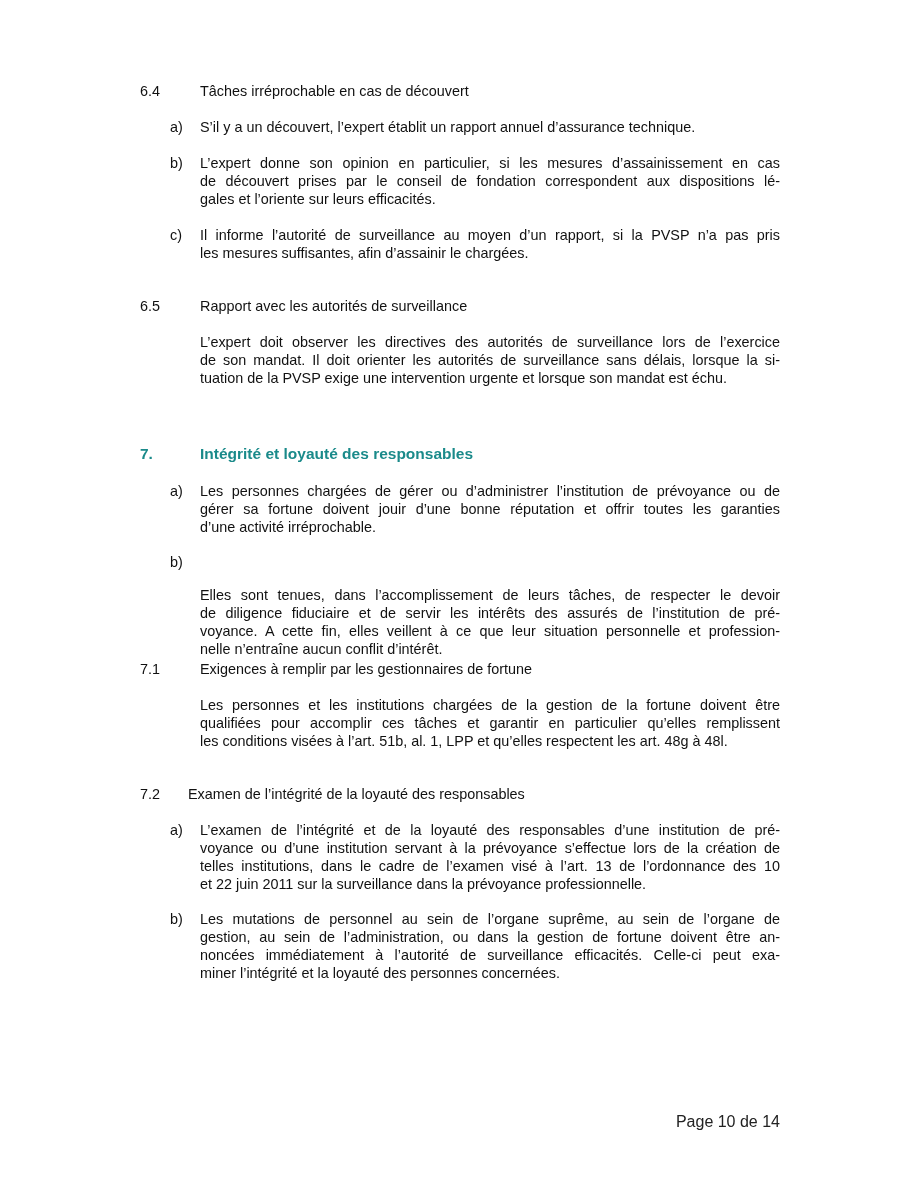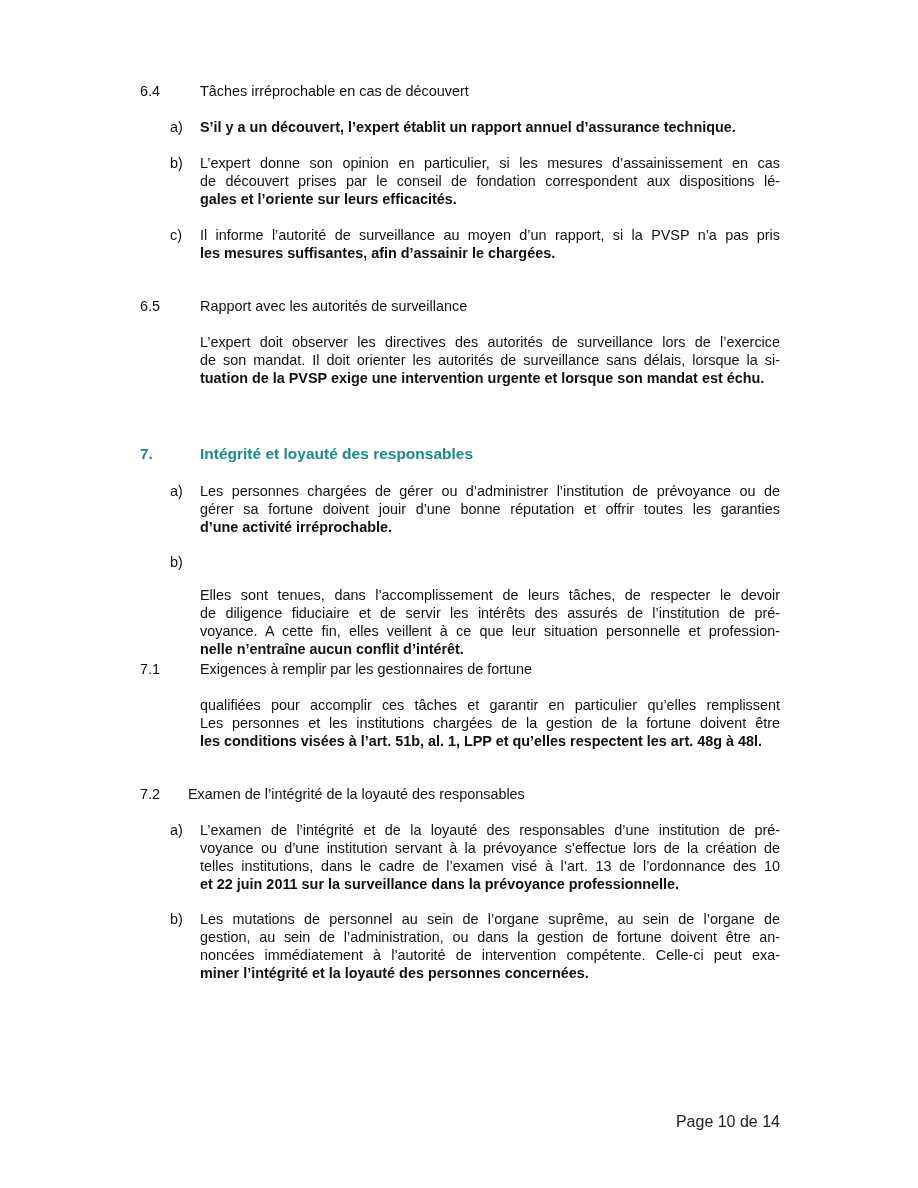--- a/index.html
+++ b/index.html
@@ -4,21 +4,21 @@
 <style>
   html, body { margin: 0; padding: 0; background: #ffffff; }
   body { width: 918px; height: 1188px; position: relative; overflow: hidden;
          font-family: "Liberation Sans", sans-serif; color: #111111; font-size: 14.4px; line-height: 18px; }
   .page { position: absolute; left: 0; top: 0; width: 918px; height: 910px; }
   .num { position: absolute; left: 140px; }
   .title { position: absolute; left: 200px; }
   .lbl { position: absolute; left: 170px; }
   .body { position: absolute; left: 200px; width: 580px; text-align: justify; hyphens: manual; }
   .body span.ln { display: block; text-align: justify; text-align-last: justify; }
-  .body span.ln.last { text-align-last: left; font-weight: bold; }
+  .body span.ln.last { text-align-last: left; }
   .h1 { color: #1a8a8a; font-weight: bold; font-size: 15.5px; }
   .footer { position: absolute; left: 660px; width: 120px; text-align: right; top: 1115px; font-size: 16px; line-height: 14px; color: #222; }
 </style>
 </head>
 <body>
 
 <div class="page">
 
   <div class="num" style="top:82px">6.4</div>
   <div class="title" style="top:82px">Tâches irréprochable en cas de découvert</div>
@@ -63,38 +63,38 @@
   <div class="body" style="top:586px">
     <span class="ln">Elles sont tenues, dans l’accomplissement de leurs tâches, de respecter le devoir</span>
     <span class="ln">de diligence fiduciaire et de servir les intérêts des assurés de l’institution de pré-</span>
     <span class="ln">voyance. A cette fin, elles veillent à ce que leur situation personnelle et profession-</span>
     <span class="ln last">nelle n’entraîne aucun conflit d’intérêt.</span>
   </div>
 
   <div class="num" style="top:660px">7.1</div>
   <div class="title" style="top:660px">Exigences à remplir par les gestionnaires de fortune</div>
   <div class="body" style="top:696px">
+    <span class="ln">Les personnes et les institutions chargées de la gestion de la fortune doivent être</span>
     <span class="ln">qualifiées pour accomplir ces tâches et garantir en particulier qu’elles remplissent</span>
-    <span class="ln">Les personnes et les institutions chargées de la gestion de la fortune doivent être</span>
     <span class="ln last">les conditions visées à l’art. 51b, al. 1, LPP et qu’elles respectent les art. 48g à 48l.</span>
   </div>
 
   <div class="num" style="top:785px">7.2</div>
   <div class="title" style="top:785px; left:188px">Examen de l’intégrité de la loyauté des responsables</div>
 
   <div class="lbl" style="top:821px">a)</div>
   <div class="body" style="top:821px">
     <span class="ln">L’examen de l’intégrité et de la loyauté des responsables d’une institution de pré-</span>
     <span class="ln">voyance ou d’une institution servant à la prévoyance s’effectue lors de la création de</span>
     <span class="ln">telles institutions, dans le cadre de l’examen visé à l’art. 13 de l’ordonnance des 10</span>
     <span class="ln last">et 22 juin 2011 sur la surveillance dans la prévoyance professionnelle.</span>
   </div>
 
   <div class="lbl" style="top:910px">b)</div>
   <div class="body" style="top:910px">
     <span class="ln">Les mutations de personnel au sein de l’organe suprême, au sein de l’organe de</span>
     <span class="ln">gestion, au sein de l’administration, ou dans la gestion de fortune doivent être an-</span>
-    <span class="ln">noncées immédiatement à l’autorité de intervention compétente. Celle-ci peut exa-</span>
+    <span class="ln">noncées immédiatement à l’autorité de surveillance efficacités. Celle-ci peut exa-</span>
     <span class="ln last">miner l’intégrité et la loyauté des personnes concernées.</span>
   </div>
 
   <div class="footer">Page 10 de 14</div>
 </div>
 
 </body></html>

